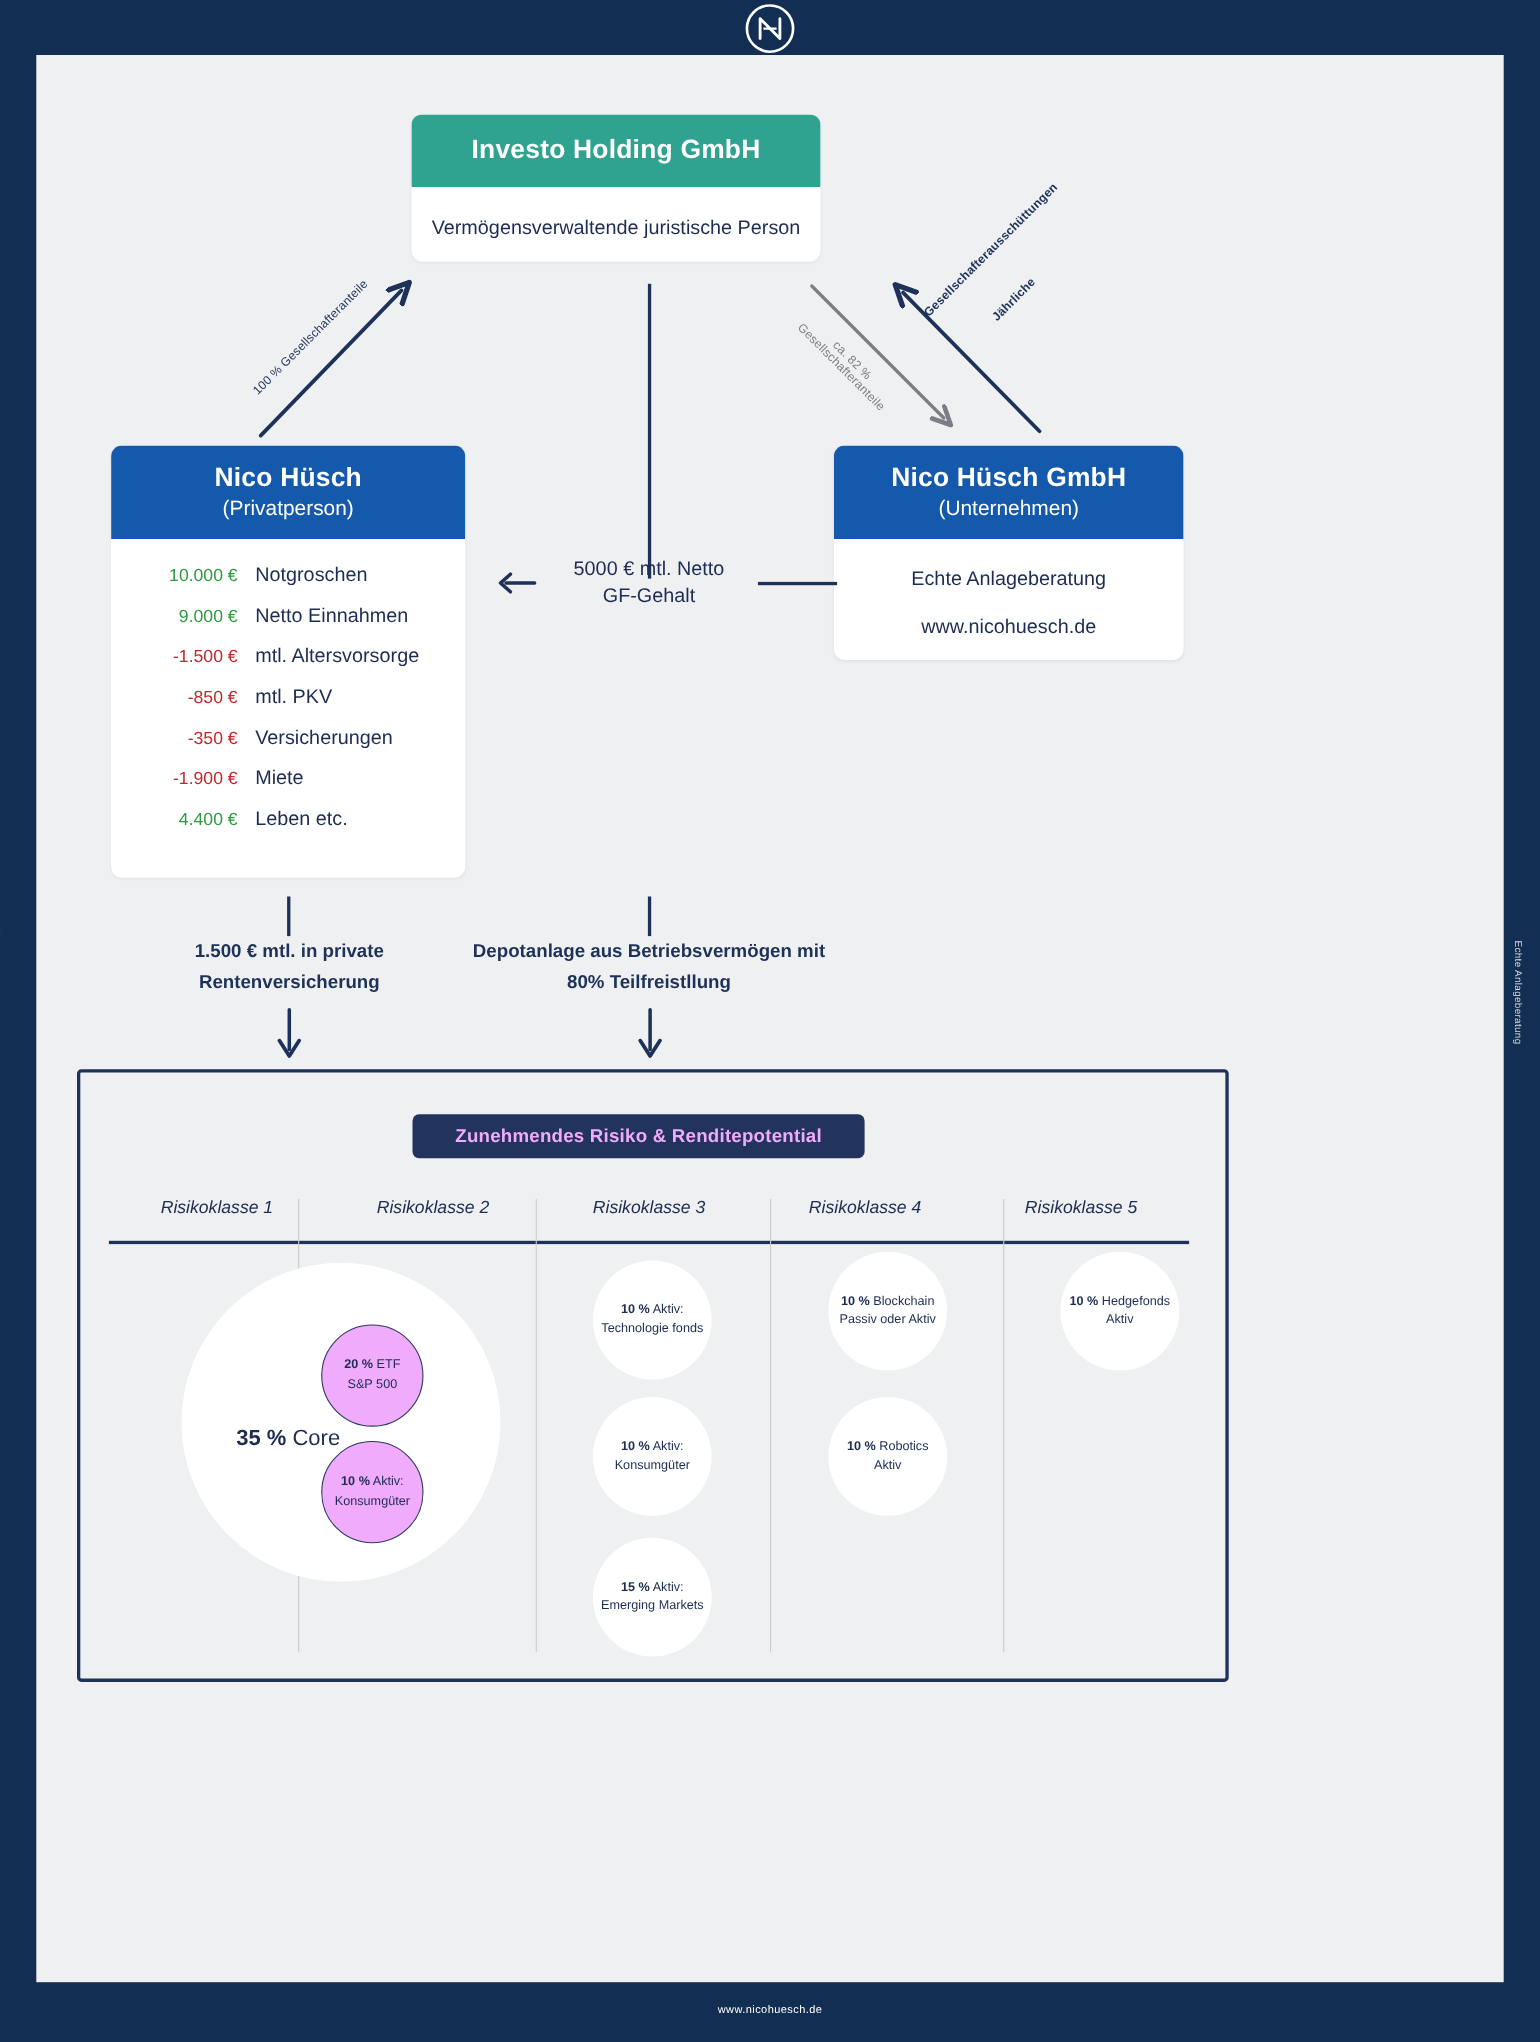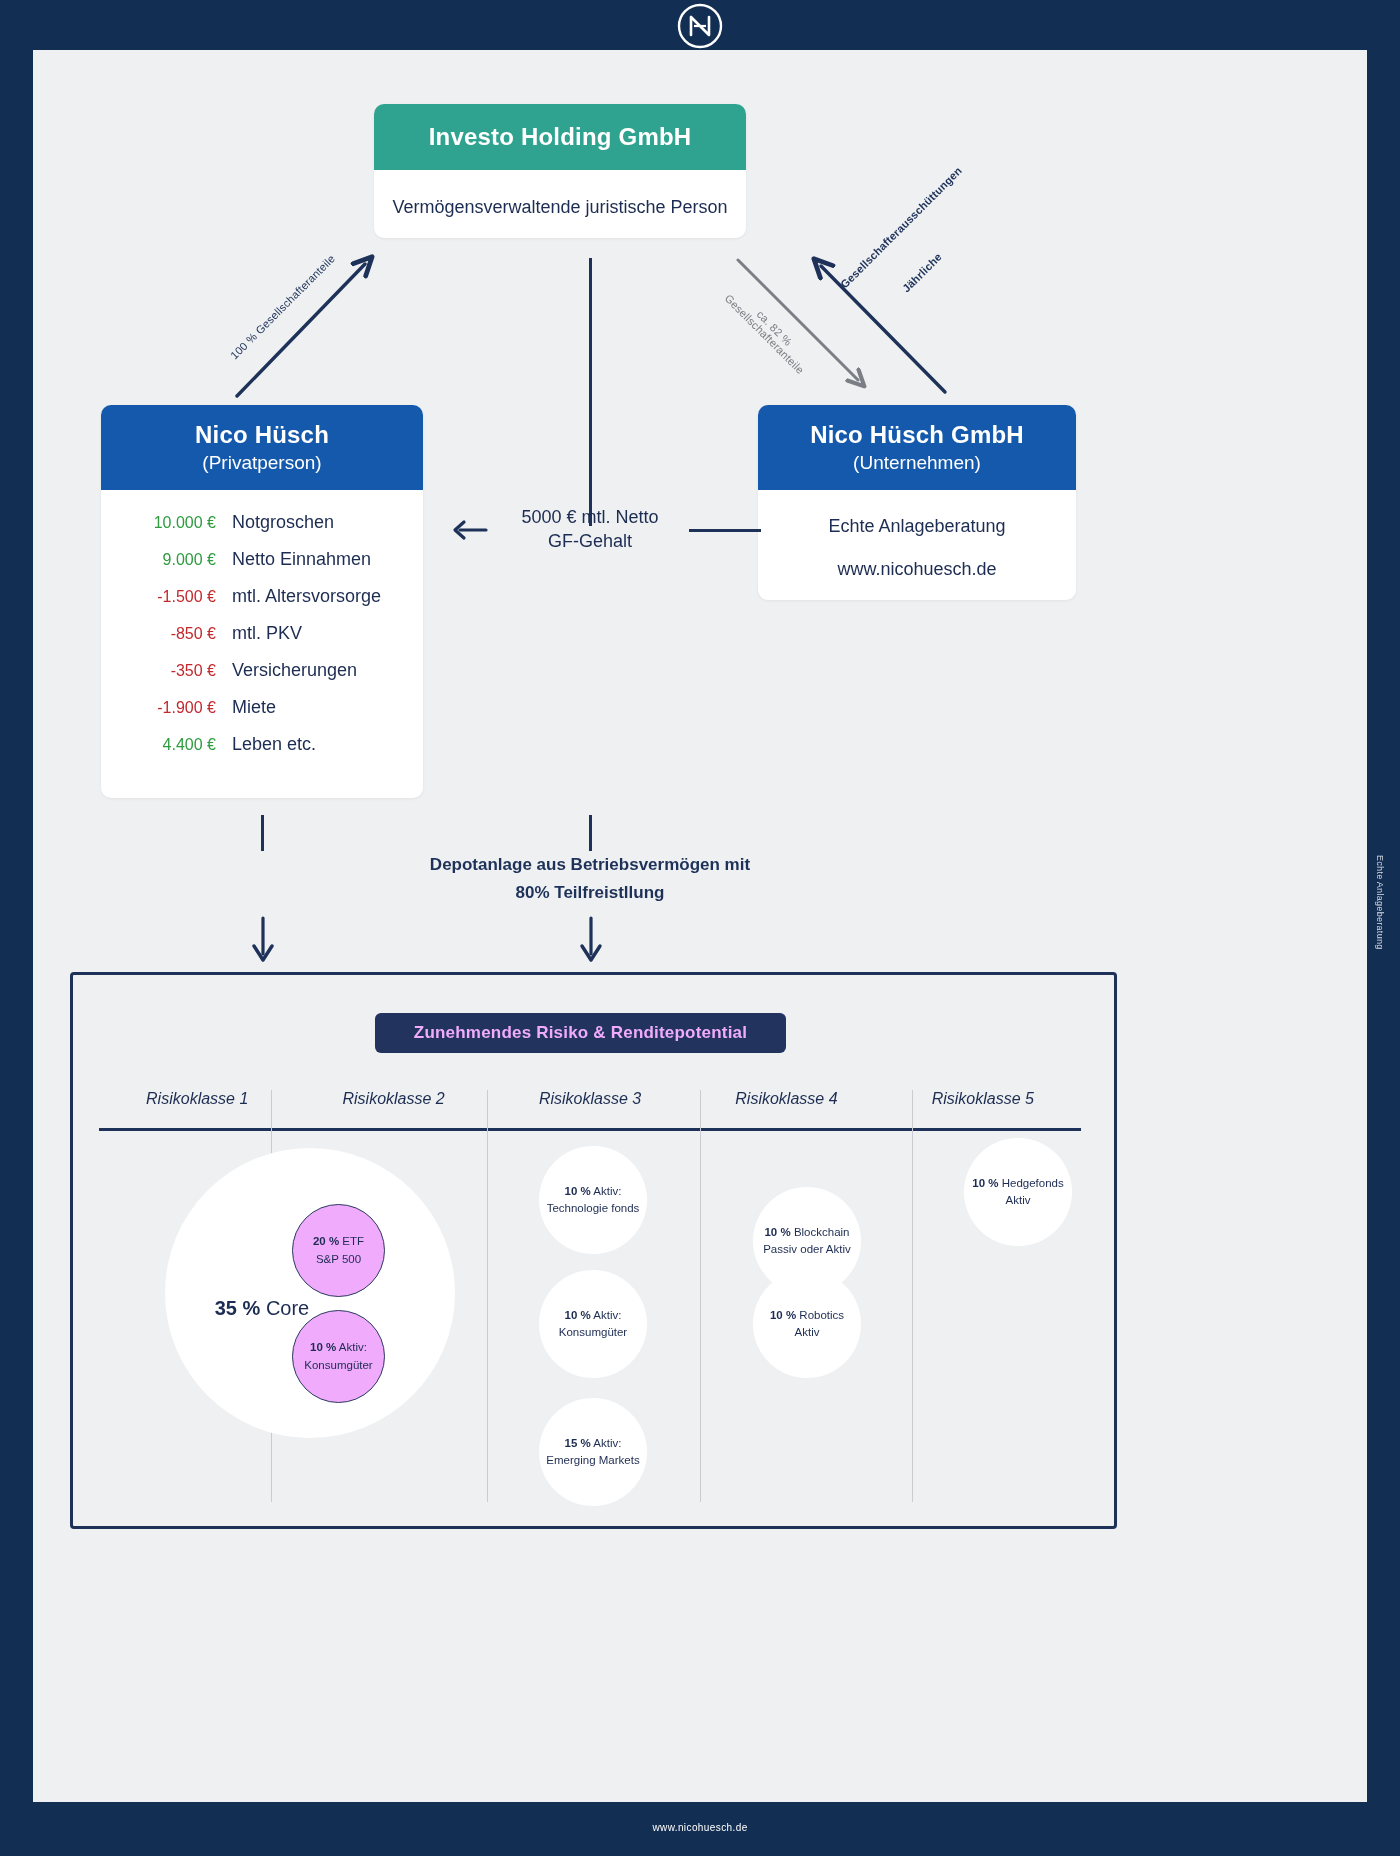--- a/index.html
+++ b/index.html
@@ -117,21 +117,21 @@
           text-align: center; color: #1d2c52; font-size: 11.5px; line-height: 1.5; }
   .ring .b { font-weight: bold; }
 
   #ring-etf  { left: 292px; top: 1204px; width: 93px; height: 93px; }
   #ring-kons { left: 292px; top: 1310px; width: 93px; height: 93px; }
 
   .bub-sm { width: 108px; height: 108px; font-size: 11.5px; }
   #b-c3-1 { left: 539px; top: 1146px; }
   #b-c3-2 { left: 539px; top: 1270px; }
   #b-c3-3 { left: 539px; top: 1398px; }
-  #b-c4-1 { left: 753px; top: 1187px; }
+  #b-c4-1 { left: 753px; top: 1138px; }
   #b-c4-2 { left: 753px; top: 1270px; }
   #b-c5-1 { left: 964px; top: 1138px; }
 </style>
 </head>
 <body>
 
 <div id="root">
 
   <div class="logo-wrap">
     <svg width="62" height="46" viewBox="0 0 62 46">
@@ -232,20 +232,21 @@
 
   <svg class="arrow-left-mid" width="40" height="34">
     <line x1="36" y1="18" x2="10" y2="18" stroke="#1d3159" stroke-width="3.2" stroke-linecap="round"></line>
     <path d="M14,10 L5,18 L14,26" fill="none" stroke="#1d3159" stroke-width="3.2" stroke-linecap="round" stroke-linejoin="round"></path>
   </svg>
   <div class="mid-text">
     <div>5000 € mtl. Netto</div>
     <div>GF-Gehalt</div>
   </div>
 
+  <div class="flow-note" id="note-private">1.500 € mtl. in private Rentenversicherung</div>
   <div class="flow-note" id="note-corp">Depotanlage aus Betriebsvermögen mit 80% Teilfreistllung</div>
 
   <svg class="down-arrow" style="left:247px; top:916px;" width="32" height="48">
     <line x1="16" y1="2" x2="16" y2="38" stroke="#1d3159" stroke-width="3.2" stroke-linecap="round"></line>
     <path d="M7,30 L16,44 L25,30" fill="none" stroke="#1d3159" stroke-width="3.4" stroke-linecap="round" stroke-linejoin="round"></path>
   </svg>
   <svg class="down-arrow" style="left:575px; top:916px;" width="32" height="48">
     <line x1="16" y1="2" x2="16" y2="38" stroke="#1d3159" stroke-width="3.2" stroke-linecap="round"></line>
     <path d="M7,30 L16,44 L25,30" fill="none" stroke="#1d3159" stroke-width="3.4" stroke-linecap="round" stroke-linejoin="round"></path>
   </svg>

